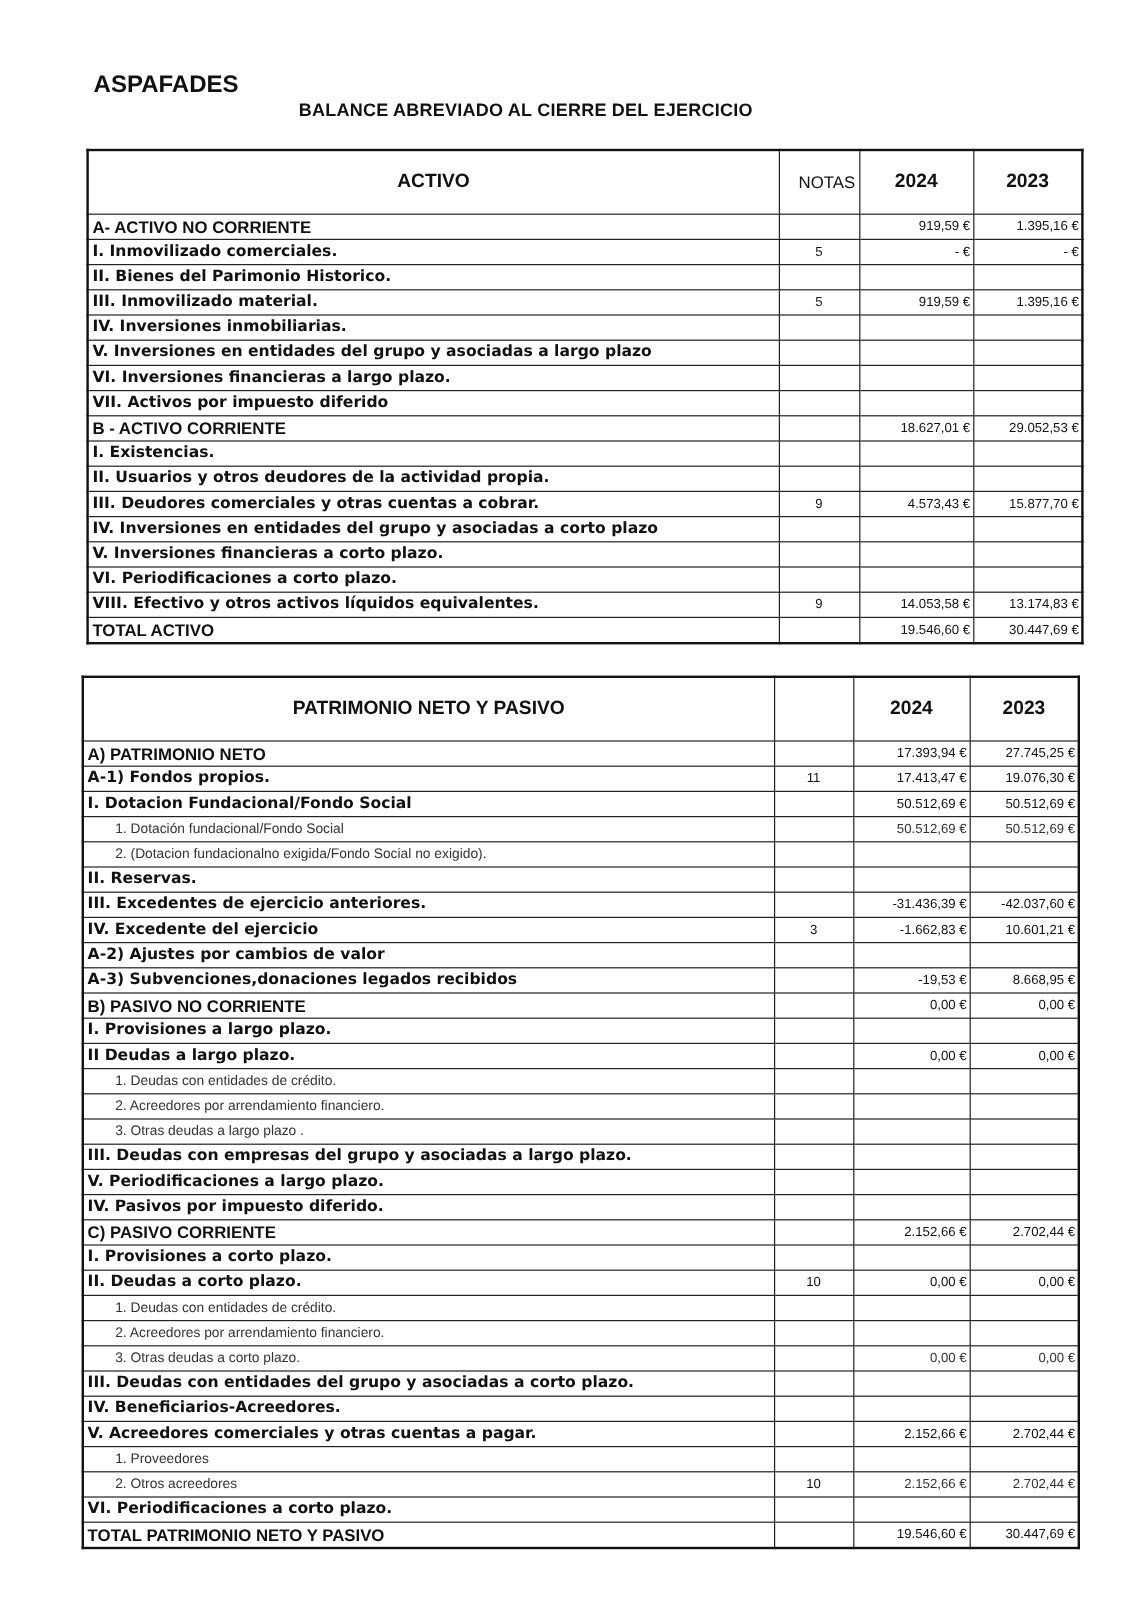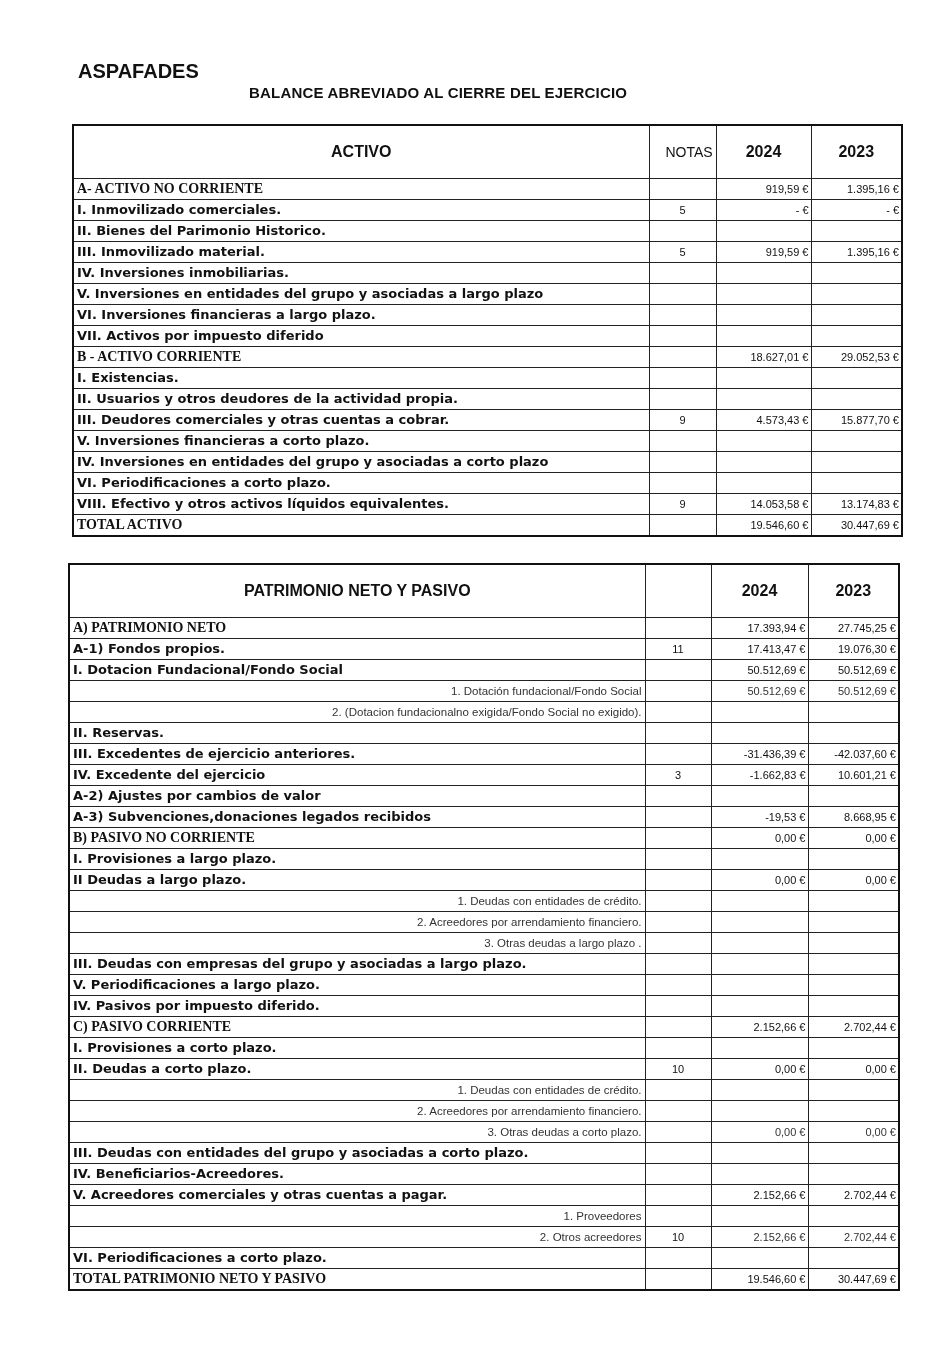--- a/index.html
+++ b/index.html
@@ -6,22 +6,22 @@
   body { width: 939px; height: 1351px; position: relative; font-family: "DejaVu Sans", sans-serif; color: #111; overflow: hidden; }
   .org { position: absolute; left: 78px; top: 60px; font-family: "Liberation Sans", sans-serif; font-weight: bold; font-size: 20px; }
   .title { position: absolute; left: 249px; top: 84px; font-family: "Liberation Sans", sans-serif; font-weight: bold; font-size: 15px; letter-spacing: 0.2px; }
   table { position: absolute; border-collapse: collapse; table-layout: fixed; }
   table, td, th { border: 1px solid #222; }
   table { border: 2px solid #111; }
   td { height: 20px; padding: 0 3px; white-space: nowrap; overflow: hidden; font-size: 13px; line-height: 20px; }
   th { font-family: "Liberation Sans", sans-serif; font-weight: bold; font-size: 16px; height: 20px; line-height: 20px; padding: 16px; }
   th.notas { font-size: 14px; font-weight: normal; text-align: center; }
   td.lbl { font-family: "DejaVu Sans", sans-serif; font-weight: bold; font-size: 13px; }
-  td.lbl.caps { font-family: Liberation Serif, serif; font-size: 14px; }
-  td.lbl.sub { font-weight: normal; font-size: 11.5px; color: #333; padding-left: 26px; font-family: "Liberation Sans", sans-serif; text-align: right; }
+  td.lbl.caps { font-family: Liberation Sans, sans-serif; font-size: 14px; }
+  td.lbl.sub { font-weight: normal; font-size: 11.5px; color: #333; padding-left: 26px; font-family: "Liberation Sans", sans-serif; }
   td.nota { text-align: center; font-family: "Liberation Sans", sans-serif; font-size: 11px; vertical-align: bottom; }
   td.num { text-align: right; font-family: "Liberation Sans", sans-serif; font-size: 11px; vertical-align: bottom; padding-right: 2px; }
   td.num.light { color: #333; }
   #t1 { left: 72px; top: 124px; width: 829px; }
   #t2 { left: 68px; top: 563px; width: 830px; }
 </style>
 </head>
 <body>
 
 <div class="org">ASPAFADES</div>
@@ -109,27 +109,27 @@
         <td class="num"></td>
         <td class="num"></td>
       </tr>
       <tr>
         <td class="lbl">III. Deudores comerciales y otras cuentas a cobrar.</td>
         <td class="nota">9</td>
         <td class="num">4.573,43 €</td>
         <td class="num">15.877,70 €</td>
       </tr>
       <tr>
+        <td class="lbl">IV. Inversiones en entidades del grupo y asociadas a corto plazo</td>
+        <td class="nota"></td>
+        <td class="num"></td>
+        <td class="num"></td>
+      </tr>
+      <tr>
         <td class="lbl">V. Inversiones financieras a corto plazo.</td>
-        <td class="nota"></td>
-        <td class="num"></td>
-        <td class="num"></td>
-      </tr>
-      <tr>
-        <td class="lbl">IV. Inversiones en entidades del grupo y asociadas a corto plazo</td>
         <td class="nota"></td>
         <td class="num"></td>
         <td class="num"></td>
       </tr>
       <tr>
         <td class="lbl">VI. Periodificaciones a corto plazo.</td>
         <td class="nota"></td>
         <td class="num"></td>
         <td class="num"></td>
       </tr>

